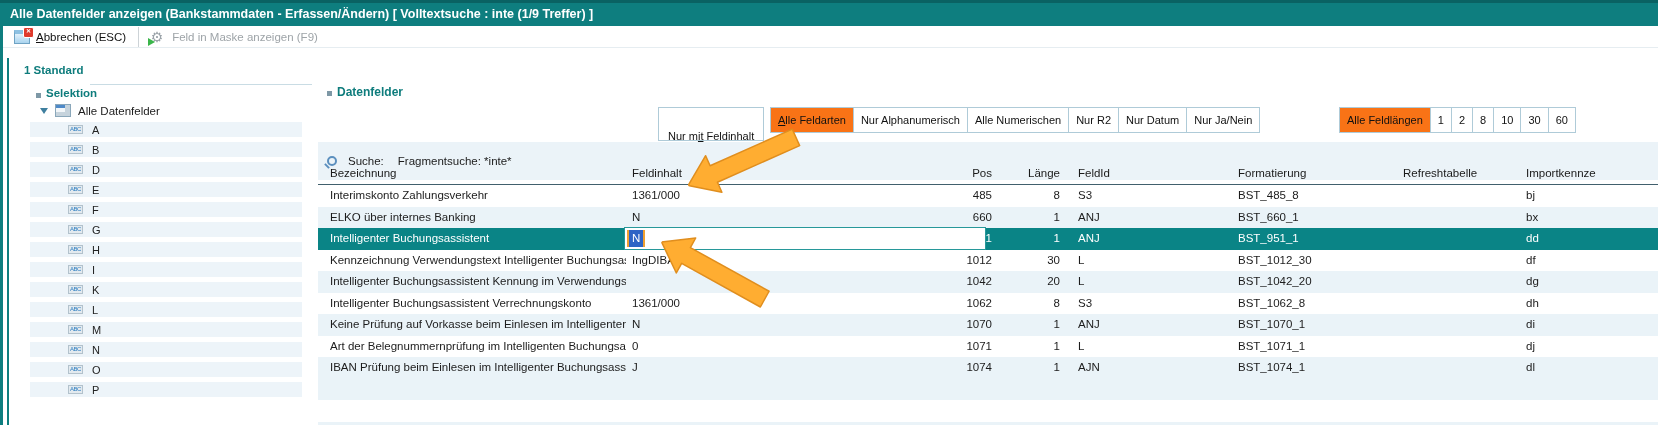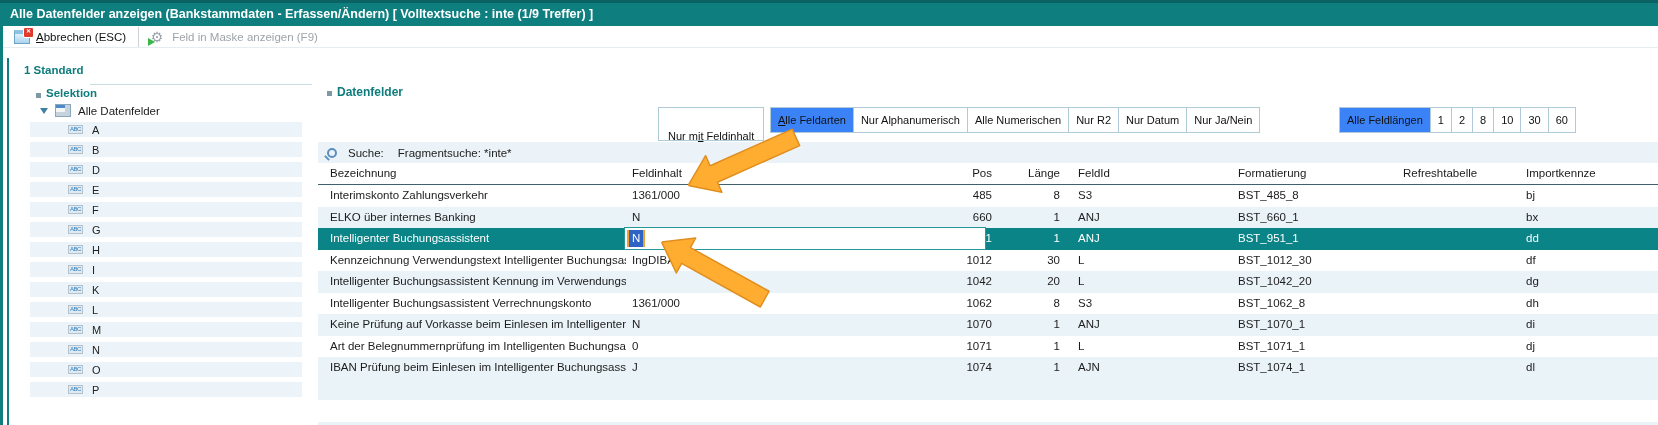--- a/index.html
+++ b/index.html
@@ -81,30 +81,30 @@
   .head-bullet { left:327px; top:91px; }
   .main-heading { position:absolute; left:337px; top:85px; color:#0E7C7C; font-weight:bold; font-size:12px; }
 
   
   .fbtn {
     height:26px; line-height:24px; background:#fff; border:1px solid #AFCBD8;
     padding:0 7px; font-size:11px; color:#111; text-align:center; min-width:22px;
     cursor:default; white-space:nowrap;
   }
   .fbtn .u { text-decoration:underline; }
-  .fbtn.selected { background:#3b82f6; }
+  .fbtn.selected { background:#f97316; }
   .btn-standalone { position:absolute; left:658px; top:107px; padding:16px 9px; }
   .btn-group { position:absolute; top:107px; display:flex; }
   .btn-group .fbtn + .fbtn { margin-left:-1px; }
   .grp-types { left:770px; }
   .grp-lengths { left:1339px; }
 
   
   .search-band {
-    position:absolute; left:318px; top:142px; right:0; height:21px;
+    position:absolute; left:318px; top:142px; right:0; height:38px;
     background:#EBF3F8; display:flex; align-items:center;
   }
   .mag { position:relative; margin-left:9px; width:10px; height:10px; border:2px solid #5B8FBE; border-radius:50%; }
   .mag::after { content:""; position:absolute; left:-5px; top:7px; width:6px; height:2px; background:#5B8FBE; transform:rotate(45deg); }
   .search-label { margin-left:11px; color:#1c1c1c; }
   .search-value { margin-left:14px; color:#1c1c1c; }
 
   
   .tgrid { display:grid; grid-template-columns:308px 304px 70px 68px 160px 165px 125px 168px; width:1368px; }
   .thead {

